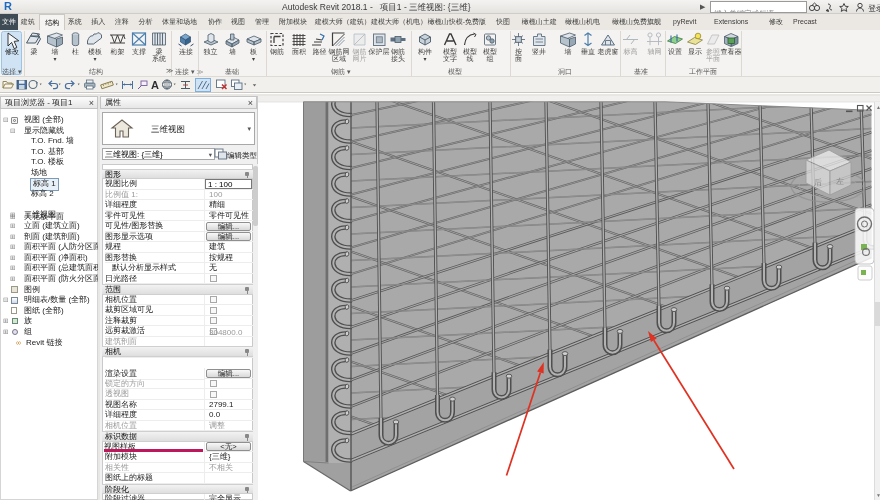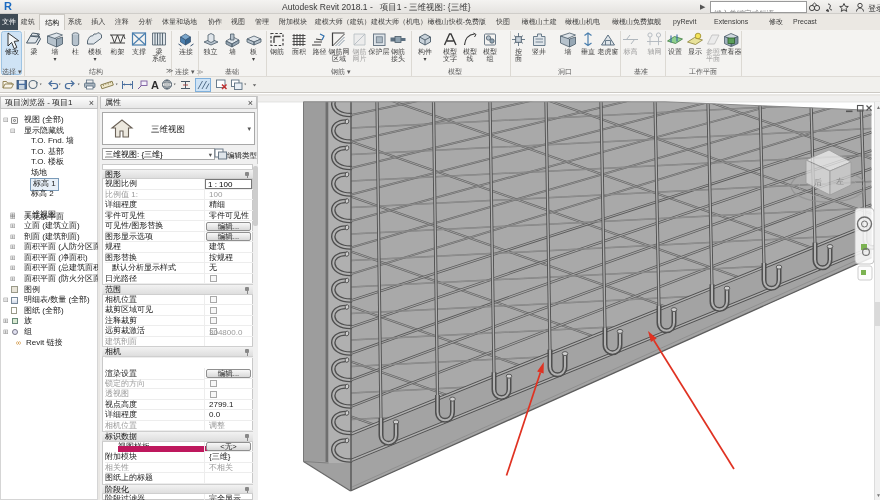--- a/index.html
+++ b/index.html
@@ -398,31 +398,31 @@
     <div class="prow sect" style="left:2px;top:250px;width:151px;padding-left:3px">相机<span style="position:absolute;right:4px;top:2px;width:4px;height:4px;background:#888;border-radius:1px"></span><span style="position:absolute;right:5.5px;top:6px;width:1px;height:3px;background:#888"></span></div>
     <div class="prow" style="left:5px;top:273px;width:99px;border-bottom:1px solid #ededed">渲染设置</div>
     <div class="abs" style="left:104px;top:272.0px;width:49px;height:10.5px;border-left:1px solid #ededed;border-bottom:1px solid #ededed"></div>
     <div class="btn" style="left:106px;top:272.5px;width:45px;height:9px;line-height:8.5px">编辑...</div>
     <div class="prow gray" style="left:5px;top:282.5px;width:99px;border-bottom:1px solid #ededed">锁定的方向</div>
     <div class="abs" style="left:104px;top:282.5px;width:49px;height:10.5px;border-left:1px solid #ededed;border-bottom:1px solid #ededed"></div>
     <div class="cb" style="left:110px;top:284.0px"></div>
     <div class="prow gray" style="left:5px;top:293.0px;width:99px;border-bottom:1px solid #ededed">透视图</div>
     <div class="abs" style="left:104px;top:293.0px;width:49px;height:10.5px;border-left:1px solid #ededed;border-bottom:1px solid #ededed"></div>
     <div class="cb" style="left:110px;top:294.5px"></div>
-    <div class="prow" style="left:5px;top:303.5px;width:99px;border-bottom:1px solid #ededed">视点高度</div>
+    <div class="prow" style="left:5px;top:303.5px;width:99px;border-bottom:1px solid #ededed">视图名称</div>
     <div class="abs" style="left:104px;top:303.5px;width:49px;height:10.5px;border-left:1px solid #ededed;border-bottom:1px solid #ededed"></div>
     <div class="prow " style="left:109px;top:303.5px;width:44px">2799.1</div>
     <div class="prow" style="left:5px;top:314.0px;width:99px;border-bottom:1px solid #ededed">详细程度</div>
     <div class="abs" style="left:104px;top:314.0px;width:49px;height:10.5px;border-left:1px solid #ededed;border-bottom:1px solid #ededed"></div>
     <div class="prow " style="left:109px;top:314.0px;width:44px">0.0</div>
     <div class="prow gray" style="left:5px;top:324.5px;width:99px;border-bottom:1px solid #ededed">相机位置</div>
     <div class="abs" style="left:104px;top:324.5px;width:49px;height:10.5px;border-left:1px solid #ededed;border-bottom:1px solid #ededed"></div>
     <div class="prow gray" style="left:109px;top:324.5px;width:44px">调整</div>
     <div class="prow sect" style="left:2px;top:335.0px;width:151px;padding-left:3px">标识数据<span style="position:absolute;right:4px;top:2px;width:4px;height:4px;background:#888;border-radius:1px"></span><span style="position:absolute;right:5.5px;top:6px;width:1px;height:3px;background:#888"></span></div>
-    <div class="prow" style="left:18px;top:345.5px;width:99px;border-bottom:6px solid #be185d">视图样板</div>
+    <div class="prow" style="left:4px;top:345.5px;width:99px;border-bottom:3px solid #be185d">视图样板</div>
     <div class="abs" style="left:104px;top:345.5px;width:49px;height:10.5px;border-left:1px solid #ededed;border-bottom:1px solid #ededed"></div>
     <div class="btn" style="left:106px;top:346.0px;width:45px;height:9px;line-height:8.5px">&lt;无&gt;</div>
     <div class="prow" style="left:5px;top:356.0px;width:99px;border-bottom:1px solid #ededed">附加模块</div>
     <div class="abs" style="left:104px;top:356.0px;width:49px;height:10.5px;border-left:1px solid #ededed;border-bottom:1px solid #ededed"></div>
     <div class="prow " style="left:109px;top:356.0px;width:44px">{三维}</div>
     <div class="prow gray" style="left:5px;top:366.5px;width:99px;border-bottom:1px solid #ededed">相关性</div>
     <div class="abs" style="left:104px;top:366.5px;width:49px;height:10.5px;border-left:1px solid #ededed;border-bottom:1px solid #ededed"></div>
     <div class="prow gray" style="left:109px;top:366.5px;width:44px">不相关</div>
     <div class="prow" style="left:5px;top:377.0px;width:99px;border-bottom:1px solid #ededed">图纸上的标题</div>
     <div class="abs" style="left:104px;top:377.0px;width:49px;height:10.5px;border-left:1px solid #ededed;border-bottom:1px solid #ededed"></div>

